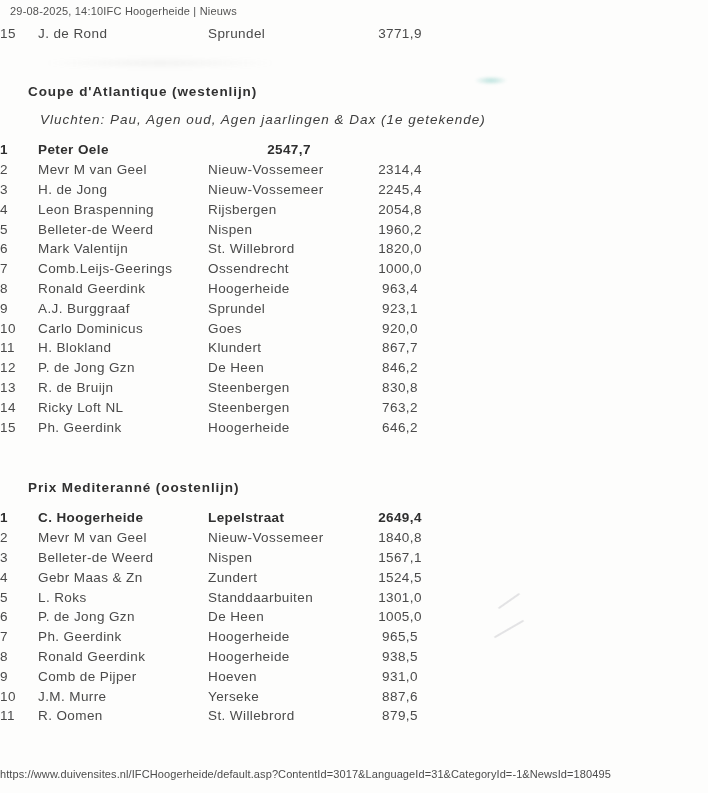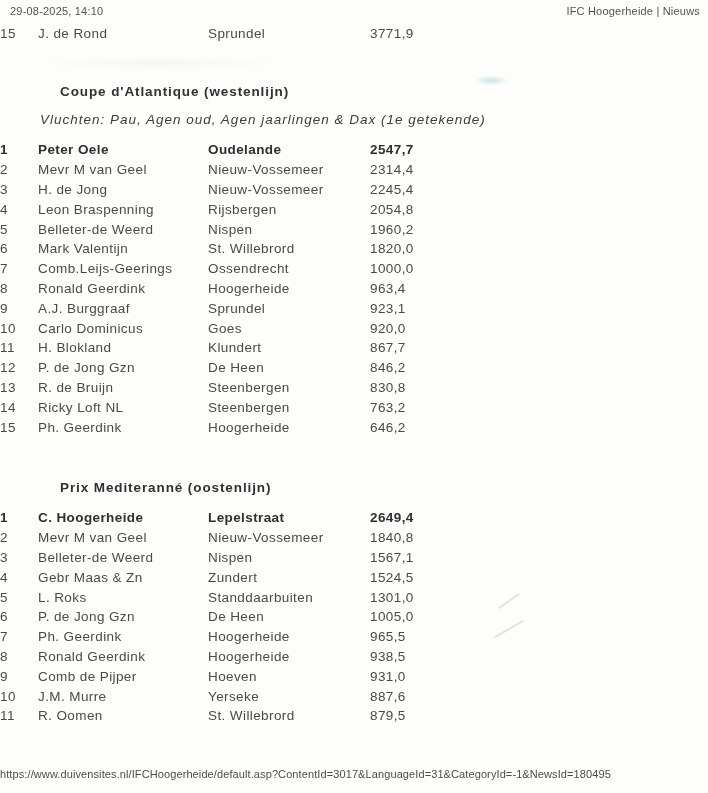--- a/index.html
+++ b/index.html
@@ -7,57 +7,57 @@
     position:relative;
     width:708px; height:793px;
     background:#fdfdfc;
     font-family:"Liberation Sans","DejaVu Sans",sans-serif;
     color:#484848;
     overflow:hidden;
   }
   
   .doc-header {
     position:absolute; top:5px; left:10px; right:8px;
-    display:flex; justify-content:space-between;
+    display:flex; 
     font-size:11px; color:#525252; letter-spacing:0.2px;
   }
   .doc-footer {
     position:absolute; left:0; top:768px;
     font-size:11px; color:#4c4c4c; letter-spacing:0.1px;
   }
   
   .row {
     display:grid;
     grid-template-columns:38px 170px 162px 60px;
     height:19.8px;
     align-items:center;
     font-size:13.5px;
     letter-spacing:0.4px;
     color:#4a4a4a;
   }
   .cell { white-space:nowrap; }
-  .cell.points { text-align:left; }
+  .cell.points { text-align:center; }
   .row.bold { font-weight:bold; color:#2f2f2f; }
   .row.highlight { position:relative; }
   .row.highlight::before {
     content:"";
     position:absolute; left:-3px; right:-17px; top:0.5px; bottom:1px;
     background:var(--hl,#a6e5b0);
     border-radius:3px / 6px;
     box-shadow: inset 0 2px 0 rgba(110,200,135,.5), inset 0 -1px 0 rgba(190,238,205,.9);
     transform:skewX(-.2deg);
     z-index:-1;
   }
   .carry-row { position:absolute; top:24px; left:0; right:0; }
   
   .section { position:absolute; left:0; right:0; }
   .section.sec-0 { top:84px; }
   .section.sec-1 { top:480px; }
   .sec-title {
-    margin:0 0 0 60px; height:16px; line-height:16px;
+    margin:0 0 0 28px; height:16px; line-height:16px;
     font-size:13.5px; font-weight:bold; letter-spacing:0.9px; color:#313131;
   }
   .sec-sub {
     margin:12px 8px 0 40px; height:16px; line-height:16px;
     font-size:13.5px; font-style:italic; letter-spacing:1px; color:#3e3e3e;
   }
   .table { margin-top:12px; }
   
   .artifact { position:absolute; pointer-events:none; }
   .artifact-teal {
@@ -94,21 +94,20 @@
     <span class="cell points">3771,9</span>
   </div>
 
   <div class="section sec-0">
     <h2 class="sec-title">Coupe d'Atlantique (westenlijn)</h2>
     <p class="sec-sub">Vluchten: Pau, Agen oud, Agen jaarlingen &amp; Dax (1e getekende)</p>
     <div class="table">
         <div class="row bold">
           <span class="cell rank">1</span>
           <span class="cell name">Peter Oele</span>
-          <span class="cell place">Oudelande</span>
           <span class="cell points">2547,7</span>
         </div>
         <div class="row">
           <span class="cell rank">2</span>
           <span class="cell name">Mevr M van Geel</span>
           <span class="cell place">Nieuw-Vossemeer</span>
           <span class="cell points">2314,4</span>
         </div>
         <div class="row">
           <span class="cell rank">3</span>

